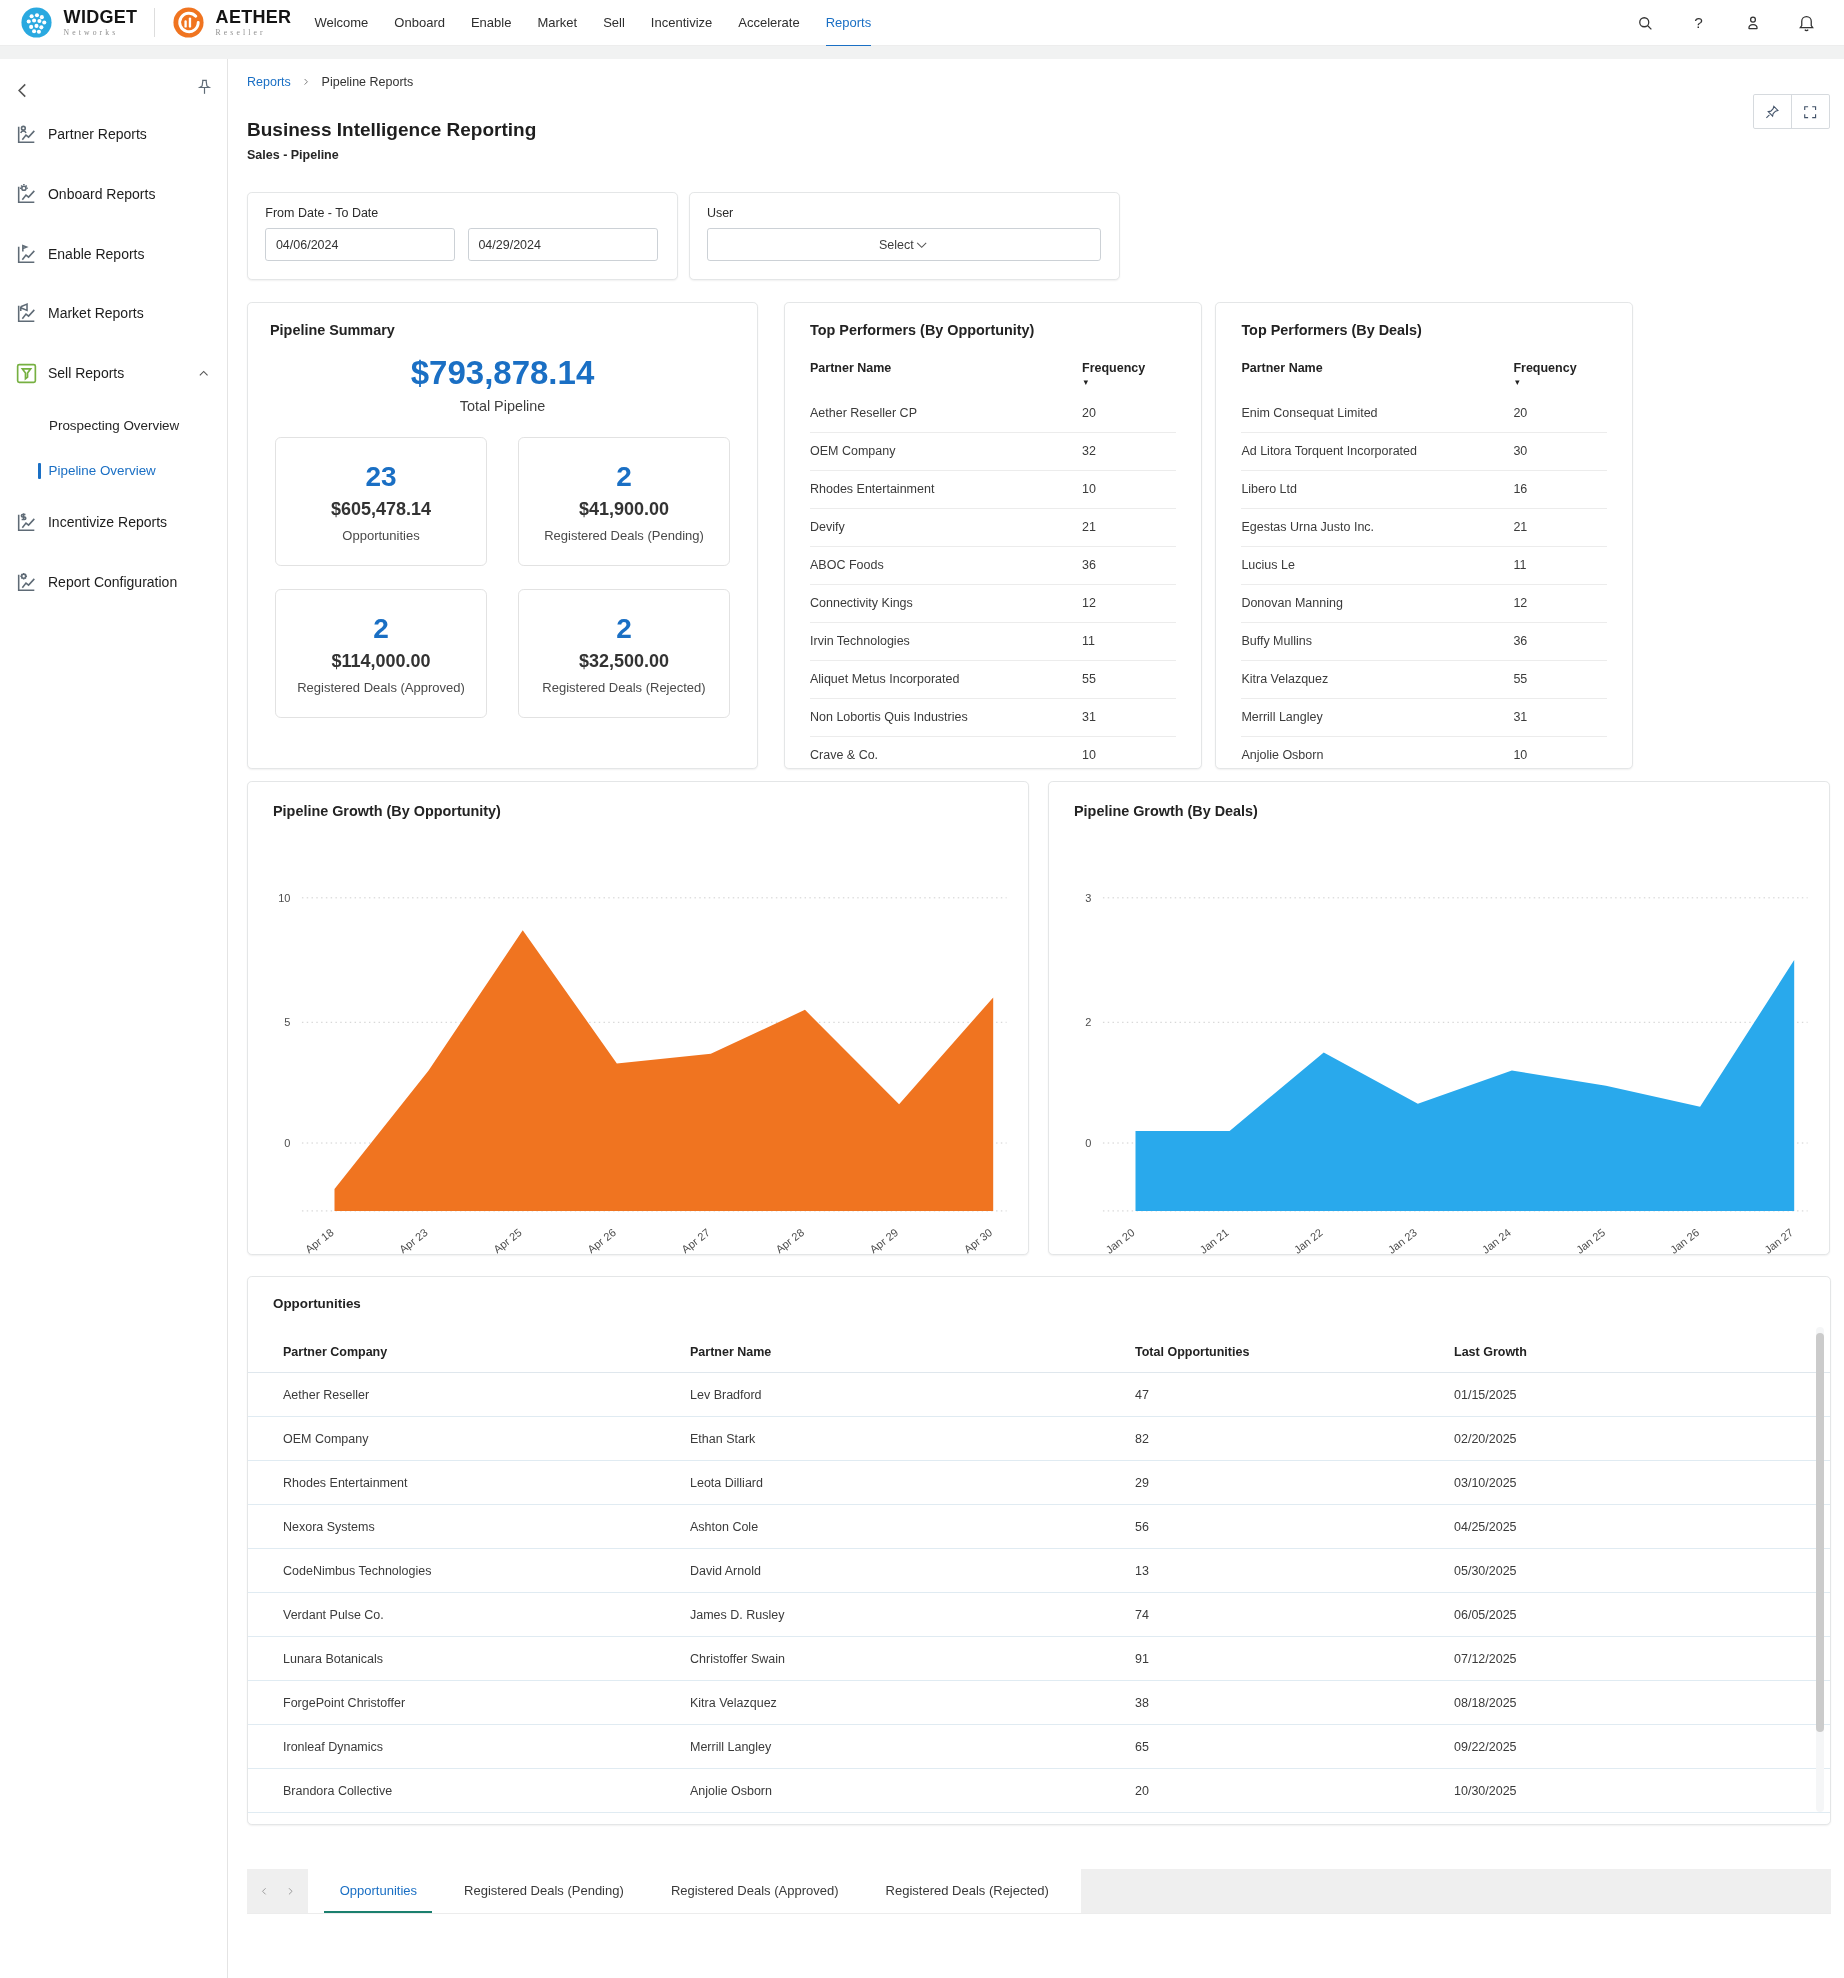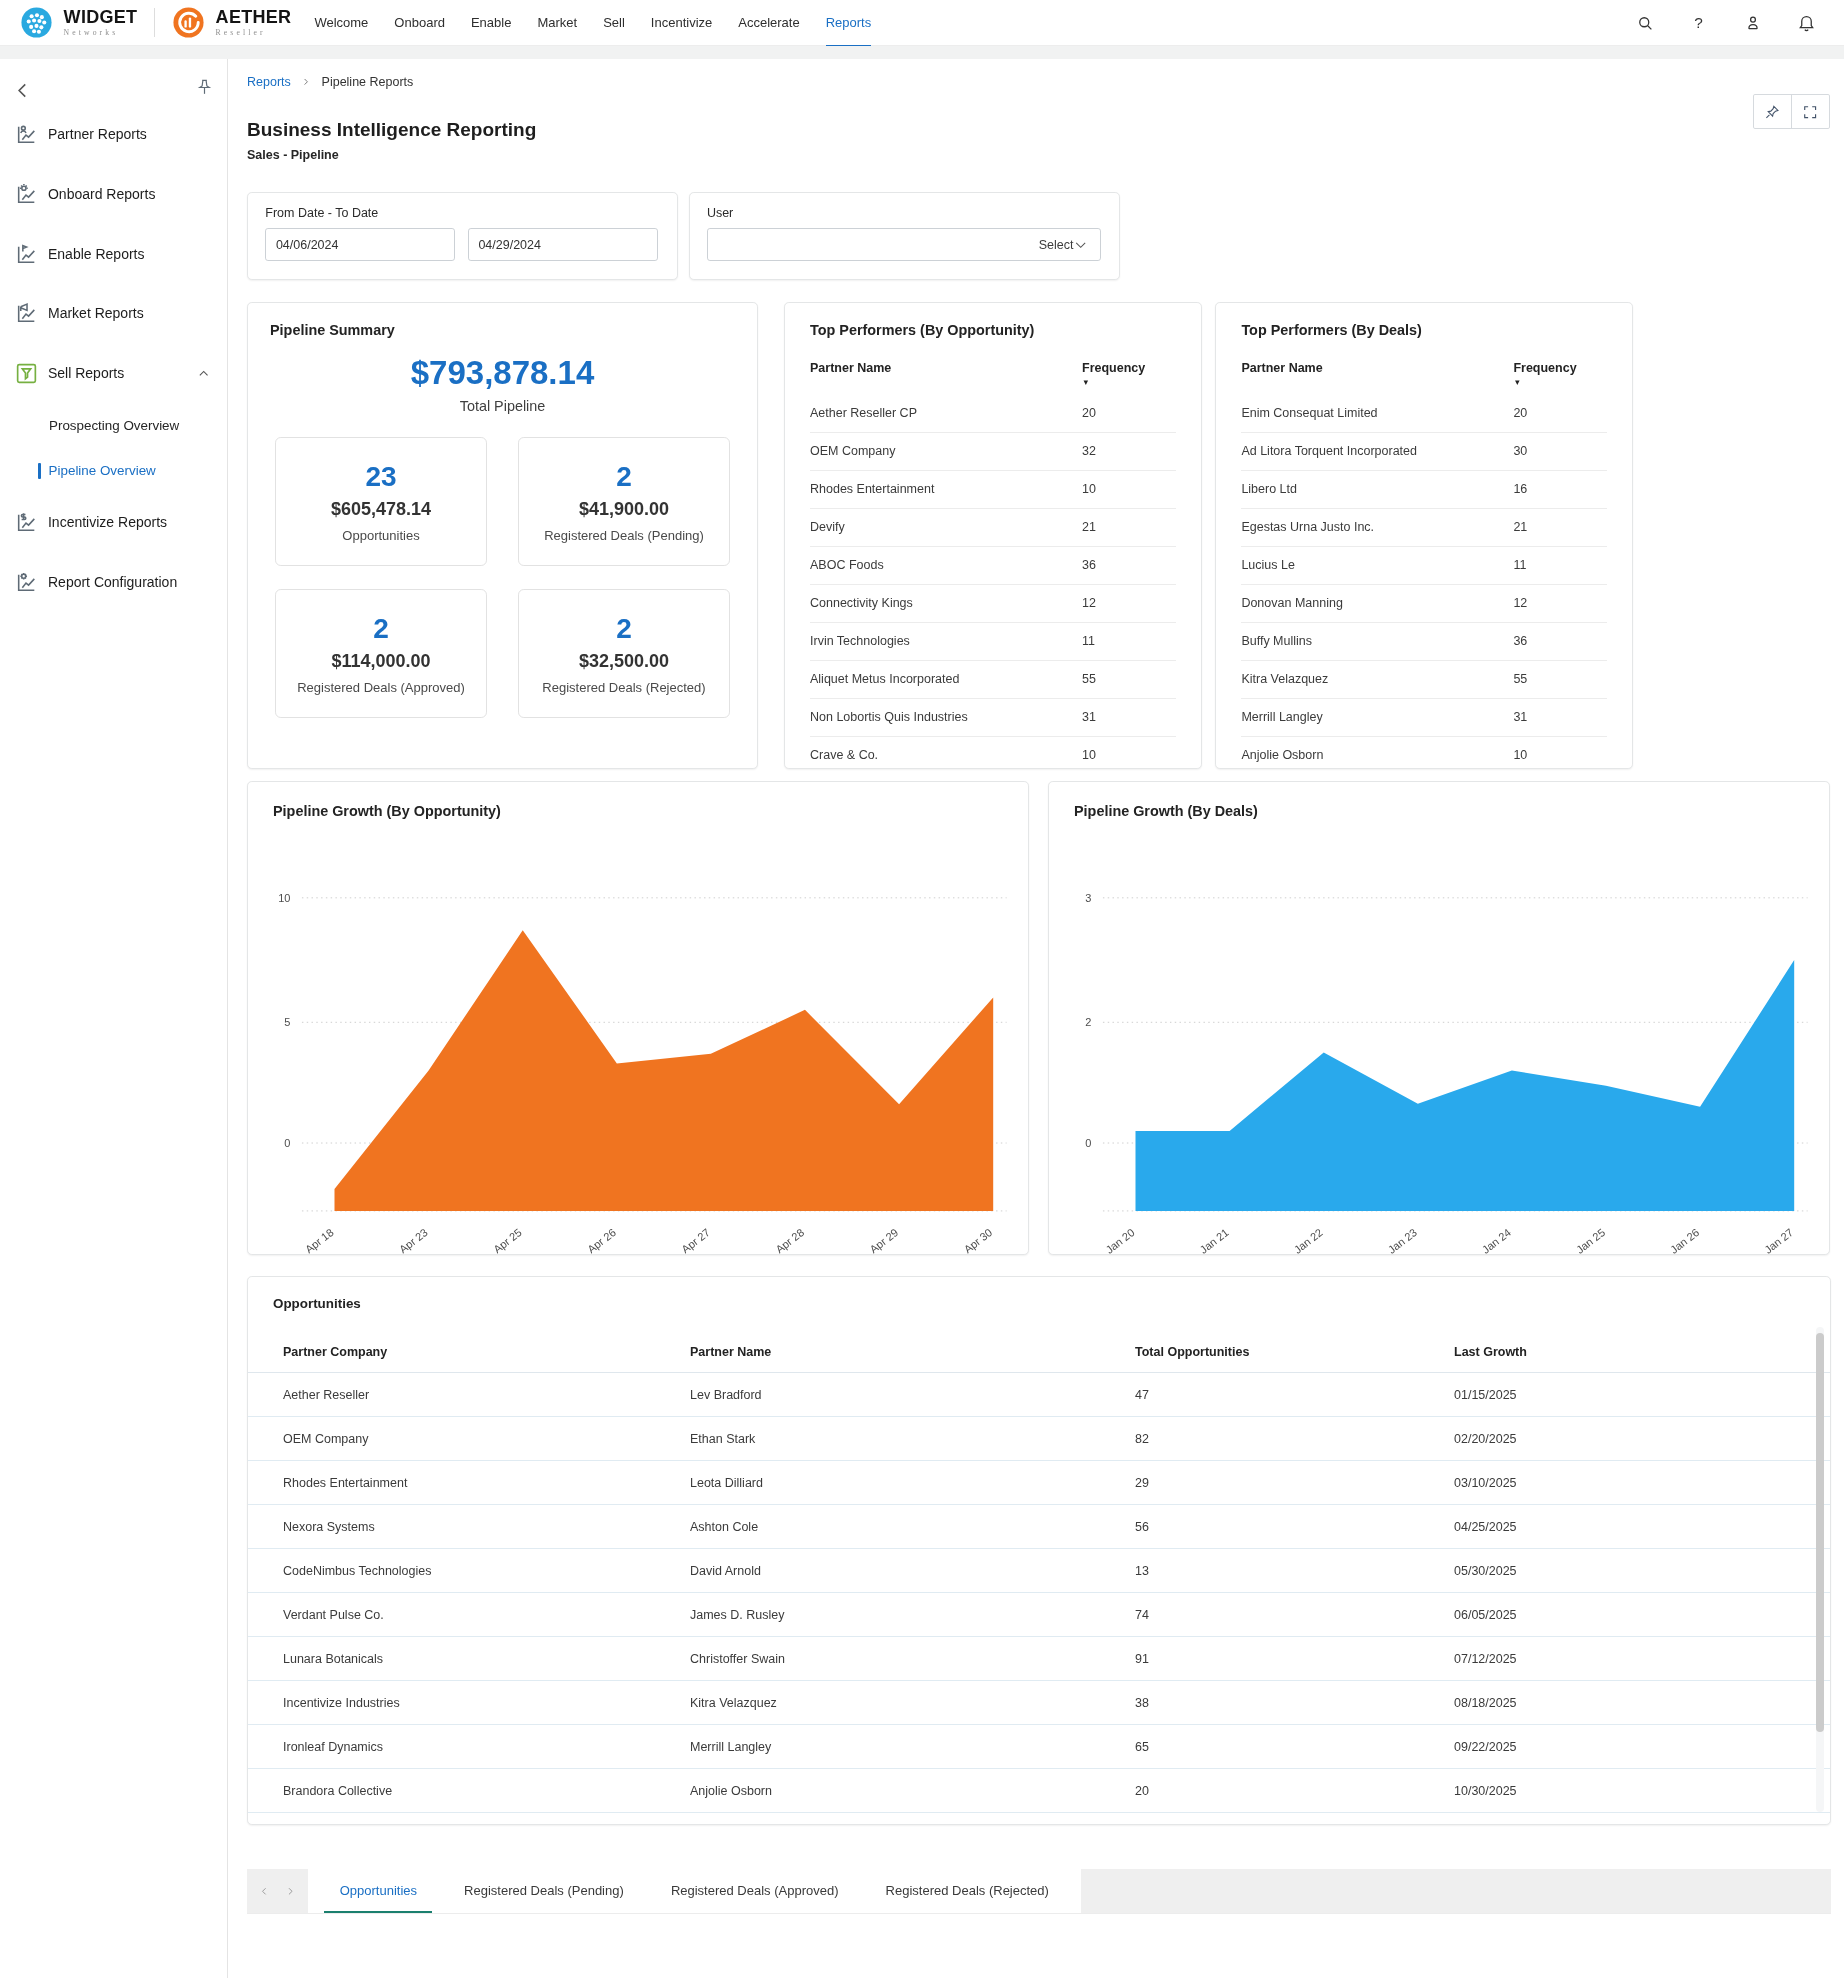--- a/index.html
+++ b/index.html
@@ -45,21 +45,21 @@
   .action-btn + .action-btn{border-left:1px solid #d6dade;}
   .page-title{position:absolute;top:60px;left:19px;font-size:19px;font-weight:bold;color:#1e1e1e;}
   .page-subtitle{position:absolute;top:89px;left:19px;font-size:12.5px;font-weight:bold;color:#262626;}
   
   .filters{position:absolute;top:133px;left:19px;display:flex;gap:10.6px;}
   .card{background:#fff;border:1px solid #e4e6e7;border-radius:4.8px;box-shadow:0 1px 1.9px rgba(0,0,0,.06);box-sizing:border-box;}
   .filter-card{width:431px;height:88px;padding:12.5px 17.3px;}
   .filter-label{font-size:12.5px;color:#2b2b2b;}
   .filter-inputs{display:flex;gap:12.5px;margin-top:8.6px;}
   .date-input{width:190px;height:33px;border:1px solid #ccd1d6;border-radius:2.9px;font:12.5px "Liberation Sans",sans-serif;padding:0 9.6px;color:#333;box-sizing:border-box;background:#fff;}
-  .select{width:100%;height:33px;margin-top:8.6px;border:1px solid #ccd1d6;border-radius:2.9px;display:flex;align-items:center;justify-content:flex-end;padding:0 11.5px;font-size:12.5px;color:#3c3c3c;box-sizing:border-box;background:#fff;cursor:pointer;}
+  .select{width:100%;height:33px;margin-top:8.6px;border:1px solid #ccd1d6;border-radius:2.9px;display:flex;align-items:center;justify-content:center;padding:0 11.5px;font-size:12.5px;color:#3c3c3c;box-sizing:border-box;background:#fff;cursor:pointer;}
   
   .cards-row{position:absolute;top:243px;left:19px;display:flex;}
   .summary-card{width:511px;height:467px;padding:19px 0;}
   .card-title{font-size:14.4px;font-weight:bold;color:#232323;padding-left:22px;}
   .summary-total{margin-top:15.4px;font-size:33px;font-weight:bold;color:#1a6fc4;text-align:center;}
   .summary-total-label{margin-top:6.7px;font-size:14.4px;color:#3f3f3f;text-align:center;}
   .tiles{margin-top:23px;display:grid;grid-template-columns:212px 212px;column-gap:31px;row-gap:23px;justify-content:center;}
   .tile{height:129px;border:1px solid #e2e2e2;border-radius:5.8px;text-align:center;padding-top:23px;box-sizing:border-box;background:#fff;}
   .tile-count{font-size:28px;font-weight:bold;color:#1a6fc4;}
   .tile-amount{font-size:18px;font-weight:bold;color:#333;margin-top:5.8px;}
@@ -539,21 +539,21 @@
                 <span class="col-total">74</span>
                 <span class="col-last">06/05/2025</span>
               </div>
               <div class="opp-row">
                 <span class="col-company">Lunara Botanicals</span>
                 <span class="col-name">Christoffer Swain</span>
                 <span class="col-total">91</span>
                 <span class="col-last">07/12/2025</span>
               </div>
               <div class="opp-row">
-                <span class="col-company">Incentivize Industries</span>
+                <span class="col-company">ForgePoint Christoffer</span>
                 <span class="col-name">Kitra Velazquez</span>
                 <span class="col-total">38</span>
                 <span class="col-last">08/18/2025</span>
               </div>
               <div class="opp-row">
                 <span class="col-company">Ironleaf Dynamics</span>
                 <span class="col-name">Merrill Langley</span>
                 <span class="col-total">65</span>
                 <span class="col-last">09/22/2025</span>
               </div>

